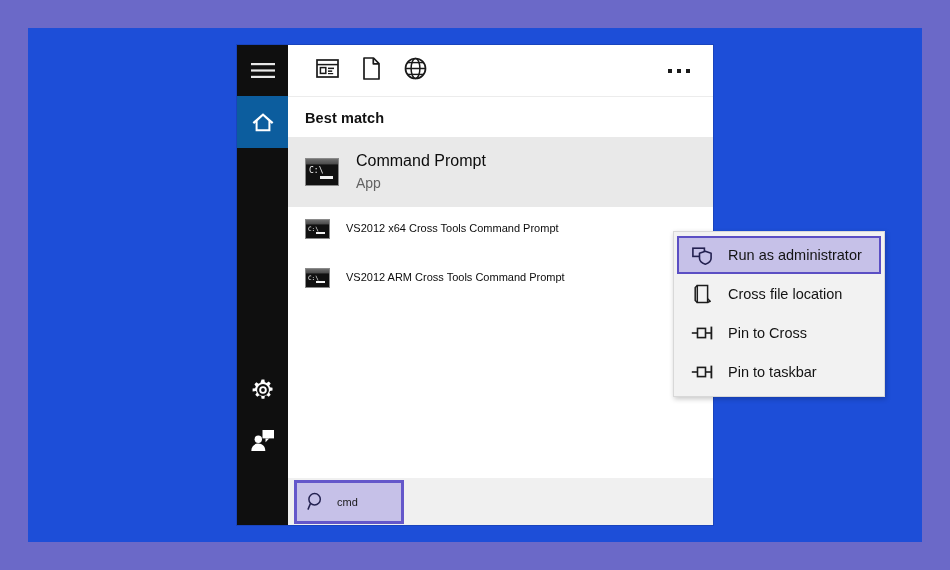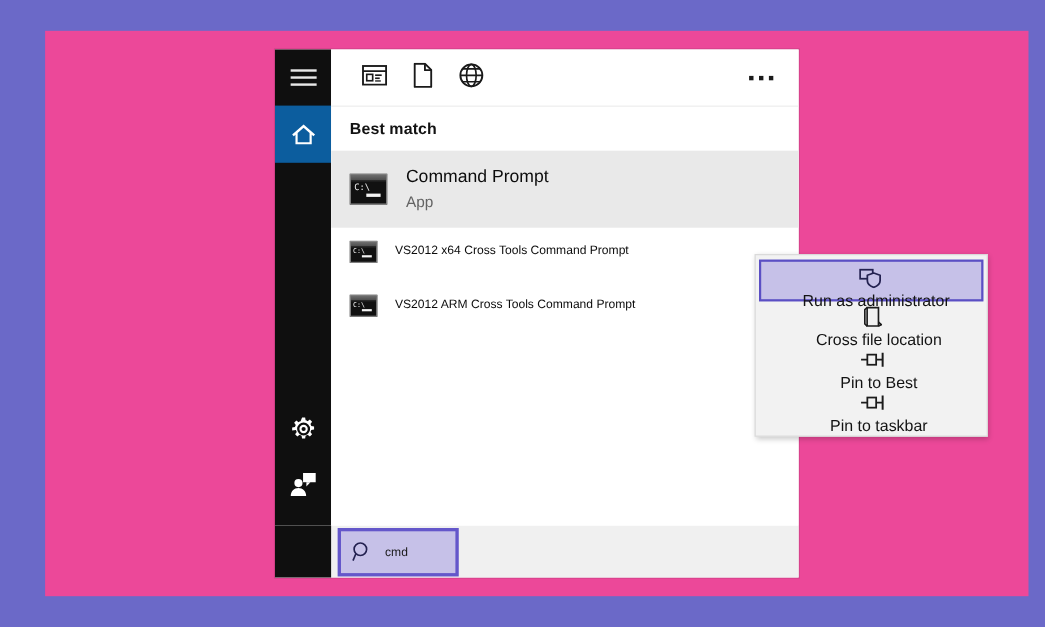--- a/index.html
+++ b/index.html
@@ -15,22 +15,21 @@
     position: relative;
   }
 
   
   #desktop {
     position: absolute;
     left: 28px;
     top: 28px;
     width: 894px;
     height: 514px;
-    background: #ec4899;
-    margin-left: 13px;
+    background: #1d4ed8;
   }
 
   
   #search-panel {
     position: absolute;
     left: 209px;   
     top: 17px;     
     width: 476px;  
     height: 480px; 
     display: flex;
@@ -204,21 +203,20 @@
     z-index: 50;
   }
   .menu-item {
     height: 39px;
     display: flex;
     align-items: center;
     padding-left: 14px;
     box-sizing: border-box;
     color: #131313;
     font-size: 14.5px;
-    flex-direction: column;
   }
   .menu-item.selected {
     background: #c6c1e8;
     border: 2px solid #5b4fc4;
     margin: 0 3px;
     padding-left: 9px;
     height: 38px;
   }
   .menu-icon {
     flex: 0 0 28px;
@@ -439,21 +437,21 @@
 
         <div class="menu-item">
           <span class="menu-icon">
             <svg width="22" height="16" viewBox="0 0 22 16">
               <line x1="0.8" y1="8" x2="6.5" y2="8" stroke="currentColor" stroke-width="1.6"></line>
               <rect x="6.5" y="3.4" width="8" height="9.2" fill="none" stroke="currentColor" stroke-width="1.6"></rect>
               <line x1="14.5" y1="8" x2="20.4" y2="8" stroke="currentColor" stroke-width="1.6"></line>
               <line x1="20.4" y1="1.6" x2="20.4" y2="14.4" stroke="currentColor" stroke-width="1.8"></line>
             </svg>
           </span>
-          <span class="menu-label">Pin to Best</span>
+          <span class="menu-label">Pin to Cross</span>
         </div>
 
         <div class="menu-item">
           <span class="menu-icon">
             <svg width="22" height="16" viewBox="0 0 22 16">
               <line x1="0.8" y1="8" x2="6.5" y2="8" stroke="currentColor" stroke-width="1.6"></line>
               <rect x="6.5" y="3.4" width="8" height="9.2" fill="none" stroke="currentColor" stroke-width="1.6"></rect>
               <line x1="14.5" y1="8" x2="20.4" y2="8" stroke="currentColor" stroke-width="1.6"></line>
               <line x1="20.4" y1="1.6" x2="20.4" y2="14.4" stroke="currentColor" stroke-width="1.8"></line>
             </svg>

